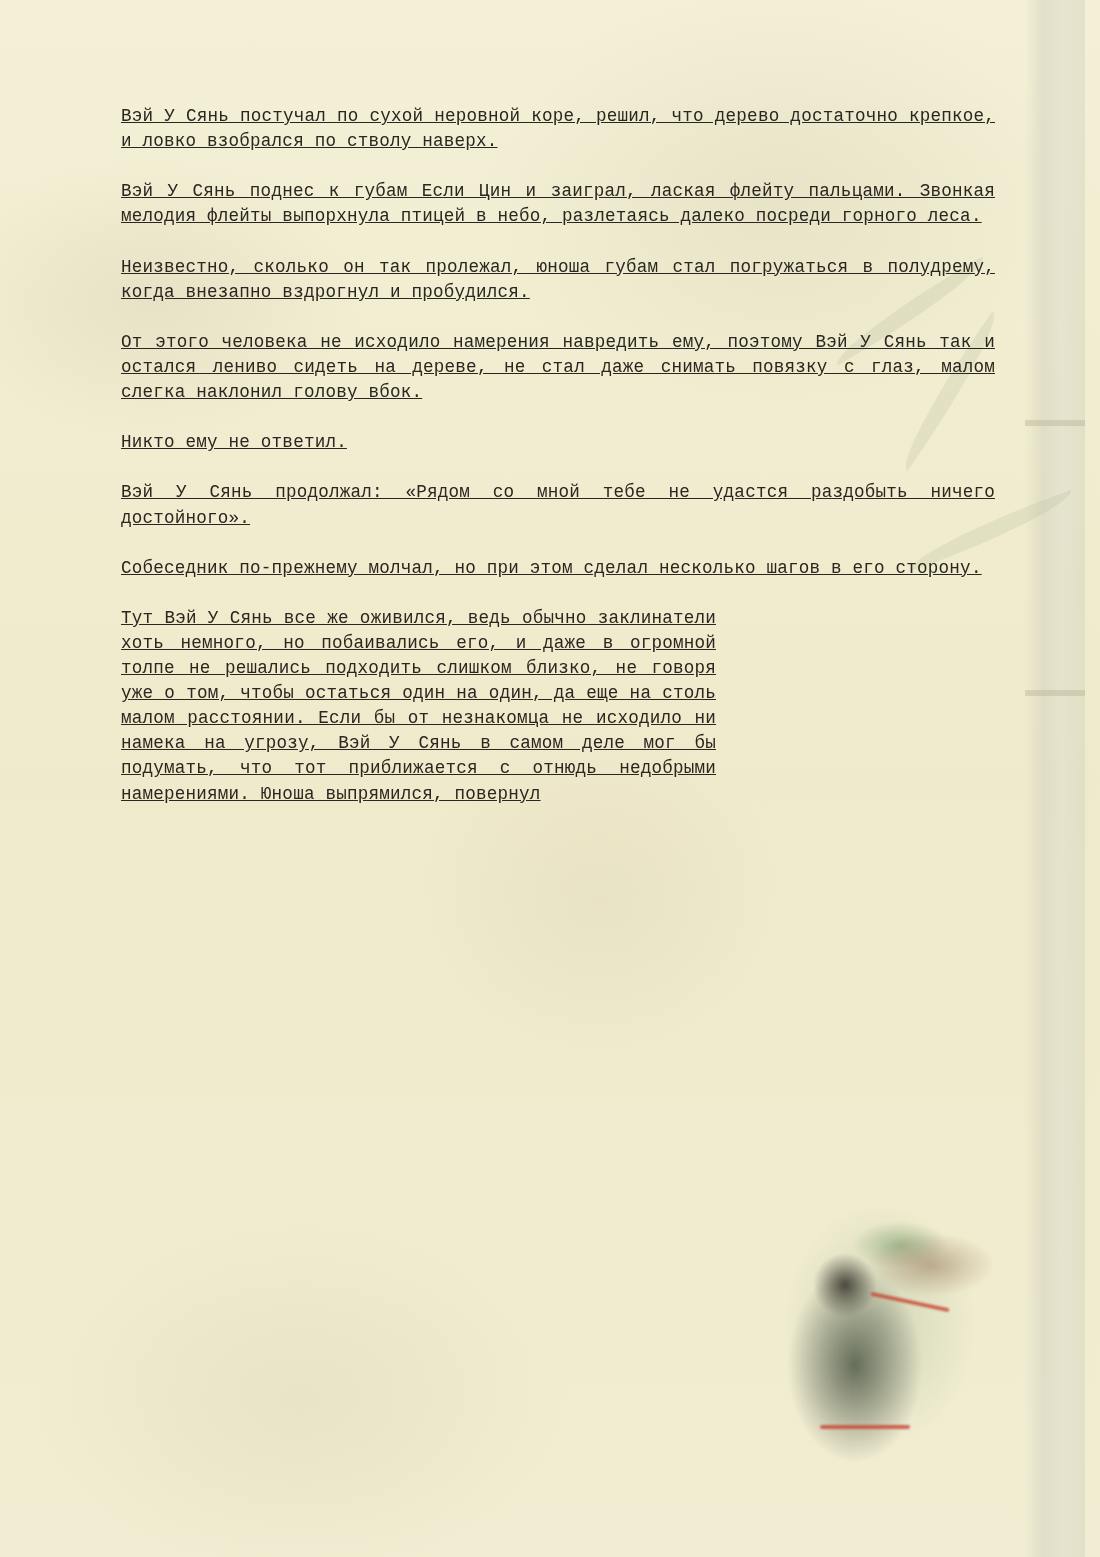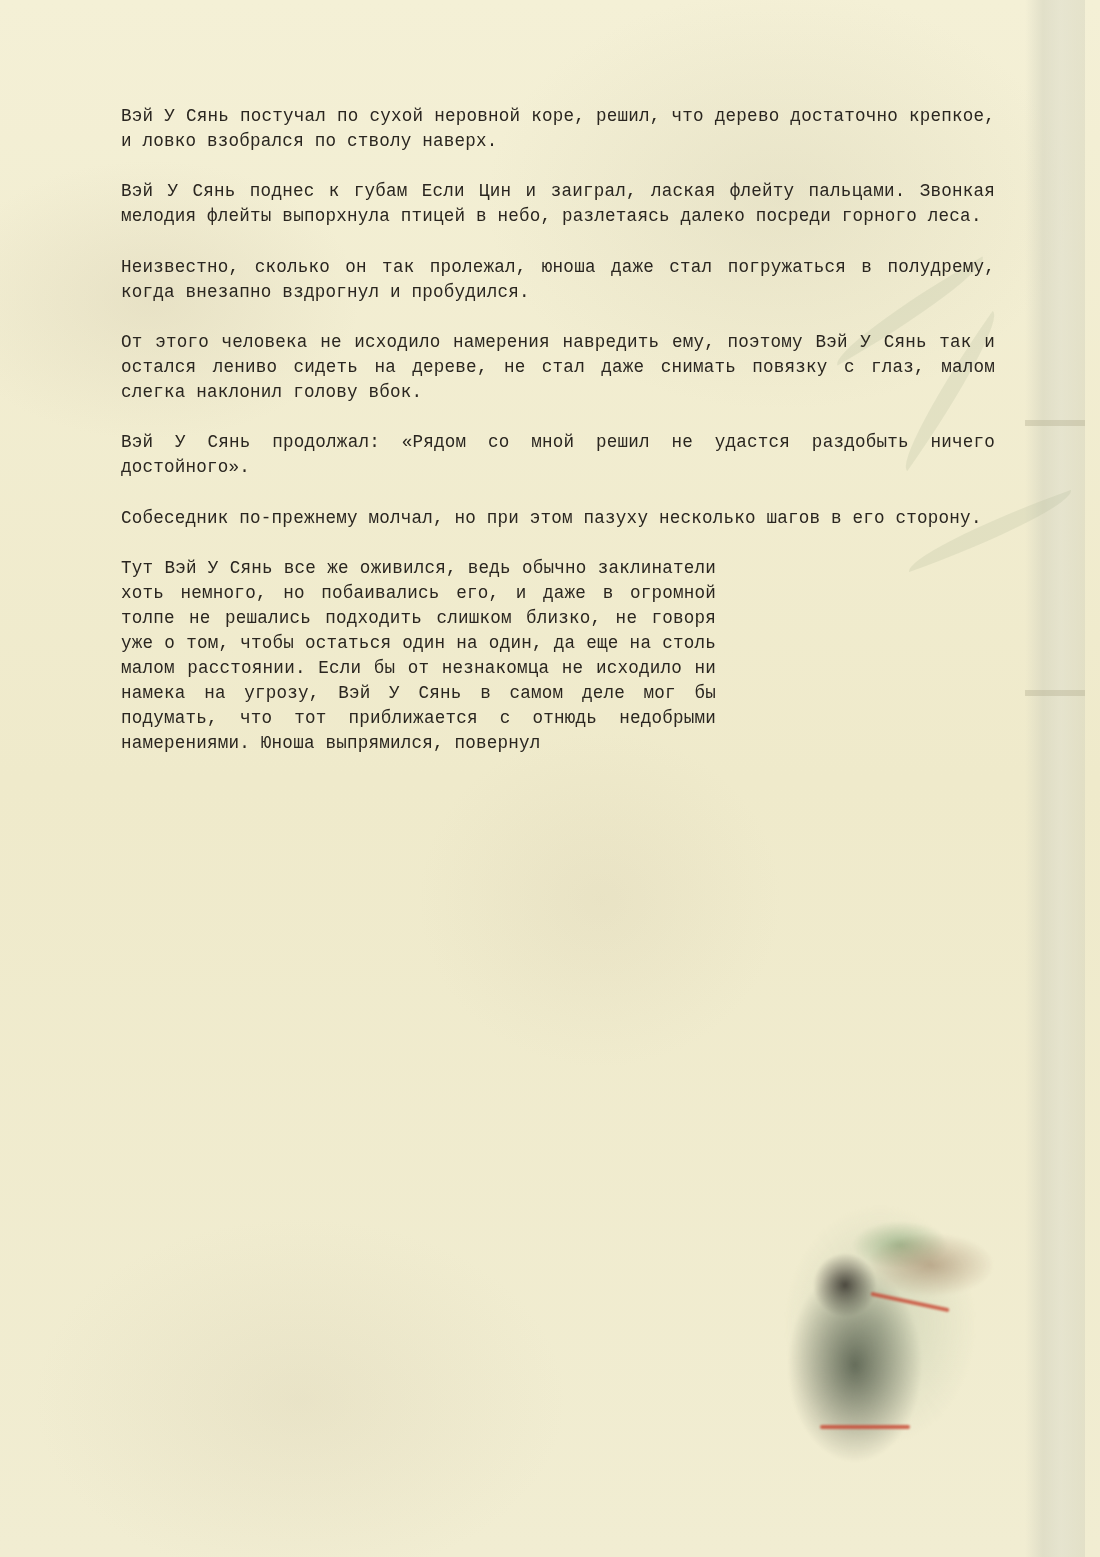--- a/index.html
+++ b/index.html
@@ -42,20 +42,21 @@
       width: 874px;
       color: #2a2620;
       font-size: 17.6px;
       line-height: 25.1px;
       letter-spacing: 0.2px;
     }
     .para {
       margin: 0 0 25.1px 0;
       text-align: justify;
       text-align-last: left;
+      text-decoration: underline;
     }
     .para.wrap-narrow {
       width: 595px;
     }
     .illustration {
       position: absolute;
       left: 760px; top: 1175px;
       width: 240px; height: 300px;
       border-radius: 40% 40% 40% 40% / 30% 30% 30% 30%;
       background:
@@ -86,18 +87,19 @@
 <div class="leaf" style="left:900px; top:520px; transform:rotate(-20deg);"></div>
 
 <div class="illustration">
   <div class="ribbon" style="left:110px; top:125px; width:80px; transform:rotate(12deg);"></div>
   <div class="ribbon" style="left:60px; top:250px; width:90px;"></div>
 </div>
 
 <main class="page-text">
   <p class="para">Вэй У Сянь постучал по сухой неровной коре, решил, что дерево достаточно крепкое, и ловко взобрался по стволу наверх.</p>
   <p class="para">Вэй У Сянь поднес к губам Если Цин и заиграл, лаская флейту пальцами. Звонкая мелодия флейты выпорхнула птицей в небо, разлетаясь далеко посреди горного леса.</p>
-  <p class="para">Неизвестно, сколько он так пролежал, юноша даже стал погружаться в полудрему, когда внезапно вздрогнул и пробудился.</p>
+  <p class="para">Неизвестно, сколько он так пролежал, юноша губам стал погружаться в полудрему, когда внезапно вздрогнул и пробудился.</p>
   <p class="para">От этого человека не исходило намерения навредить ему, поэтому Вэй У Сянь так и остался лениво сидеть на дереве, не стал даже снимать повязку с глаз, малом слегка наклонил голову вбок.</p>
-  <p class="para">Вэй У Сянь продолжал: «Рядом со мной решил не удастся раздобыть ничего достойного».</p>
-  <p class="para">Собеседник по-прежнему молчал, но при этом пазуху несколько шагов в его сторону.</p>
+  <p class="para">Никто ему не ответил.</p>
+  <p class="para">Вэй У Сянь продолжал: «Рядом со мной тебе не удастся раздобыть ничего достойного».</p>
+  <p class="para">Собеседник по-прежнему молчал, но при этом сделал несколько шагов в его сторону.</p>
   <p class="para wrap-narrow">Тут Вэй У Сянь все же оживился, ведь обычно заклинатели хоть немного, но побаивались его, и даже в огромной толпе не решались подходить слишком близко, не говоря уже о том, чтобы остаться один на один, да еще на столь малом расстоянии. Если бы от незнакомца не исходило ни намека на угрозу, Вэй У Сянь в самом деле мог бы подумать, что тот приближается с отнюдь недобрыми намерениями. Юноша выпрямился, повернул</p>
 </main>
 
 </body></html>

